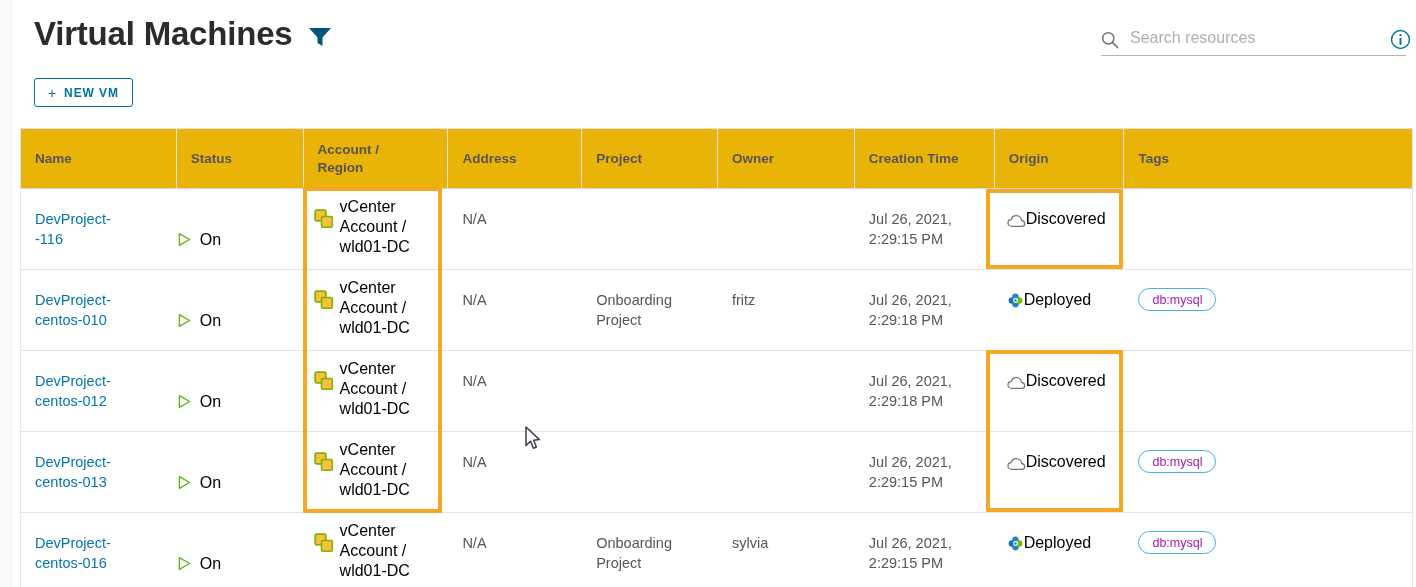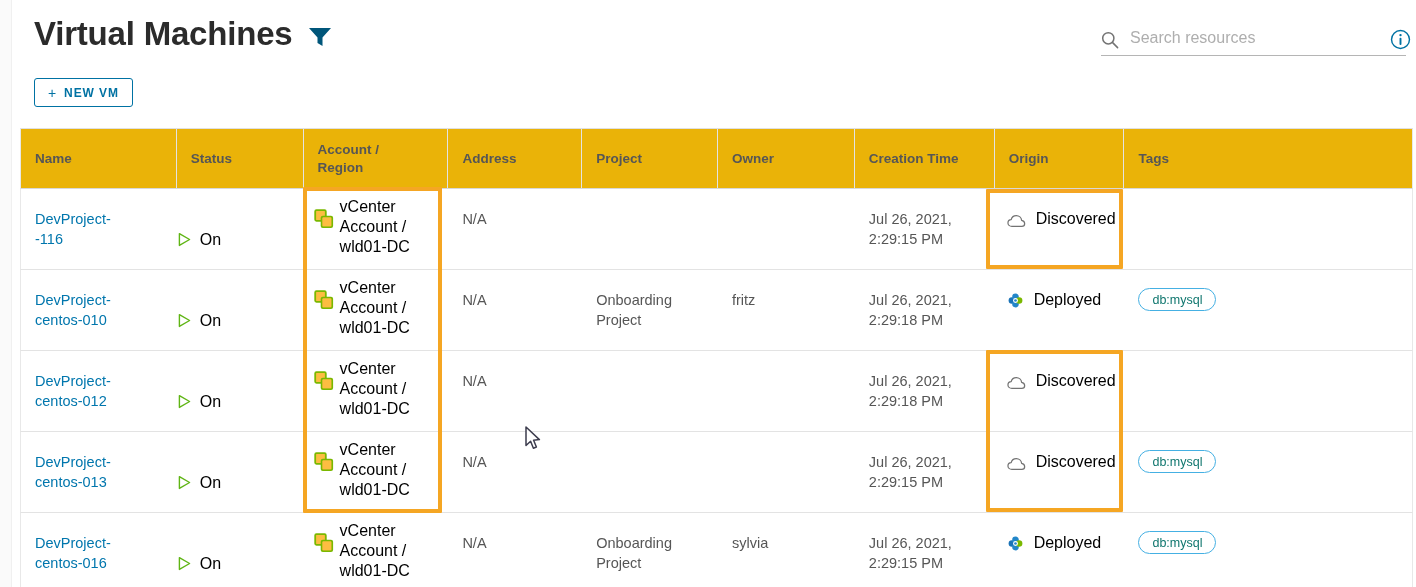--- a/index.html
+++ b/index.html
@@ -97,28 +97,28 @@
   .vm-link { color: #0076ad; text-decoration: none; cursor: pointer; }
   .status-cell { display:flex; align-items:center; gap: 8px; padding-top: 21px; }
   .icon-play { width: 15px; height: 15px; flex: 0 0 auto; }
   .icon-acct { width: 20px; height: 20px; flex: 0 0 auto; margin-top: 18px; }
   .icon-cloud { width: 19px; height: 14px; flex: 0 0 auto; margin-top: 5px; }
   .icon-diamond { width: 17px; height: 17px; flex: 0 0 auto; margin-top: 2px; }
 
   .acct-cell { display: flex; align-items: flex-start; gap: 6px; padding: 2px 8px 0 10px; }
   .acct-text { padding-top: 6px; line-height: 20px; }
 
-  .origin-cell { display: flex; align-items: flex-start; gap: 10px; padding: 20px 4px 0 12px; }
+  .origin-cell { display: flex; align-items: flex-start; gap: 0; padding: 20px 4px 0 12px; }
   .origin-text { line-height: 19px; }
 
   .tag-pill {
     display: inline-flex; align-items: center; justify-content: center;
     height: 23px; padding: 0 13px; margin-top: 18px;
     border: 1px solid #45b0e3; border-radius: 12px;
-    font-size: 12.5px; color: #0f766e; background: #fff; cursor: pointer;
+    font-size: 12.5px; color: #a21caf; background: #fff; cursor: pointer;
   }
 
   
   .hl {
     position: absolute; border: 4px solid #f5a623;
     pointer-events: none; z-index: 20; border-radius: 1px;
   }
   #hl-acct   { left: 303px; top: 187px; width: 139px; height: 326px; }
   #hl-org-1  { left: 986px; top: 189px; width: 137px; height: 80px; }
   #hl-org-34 { left: 986px; top: 350px; width: 137px; height: 162px; }

